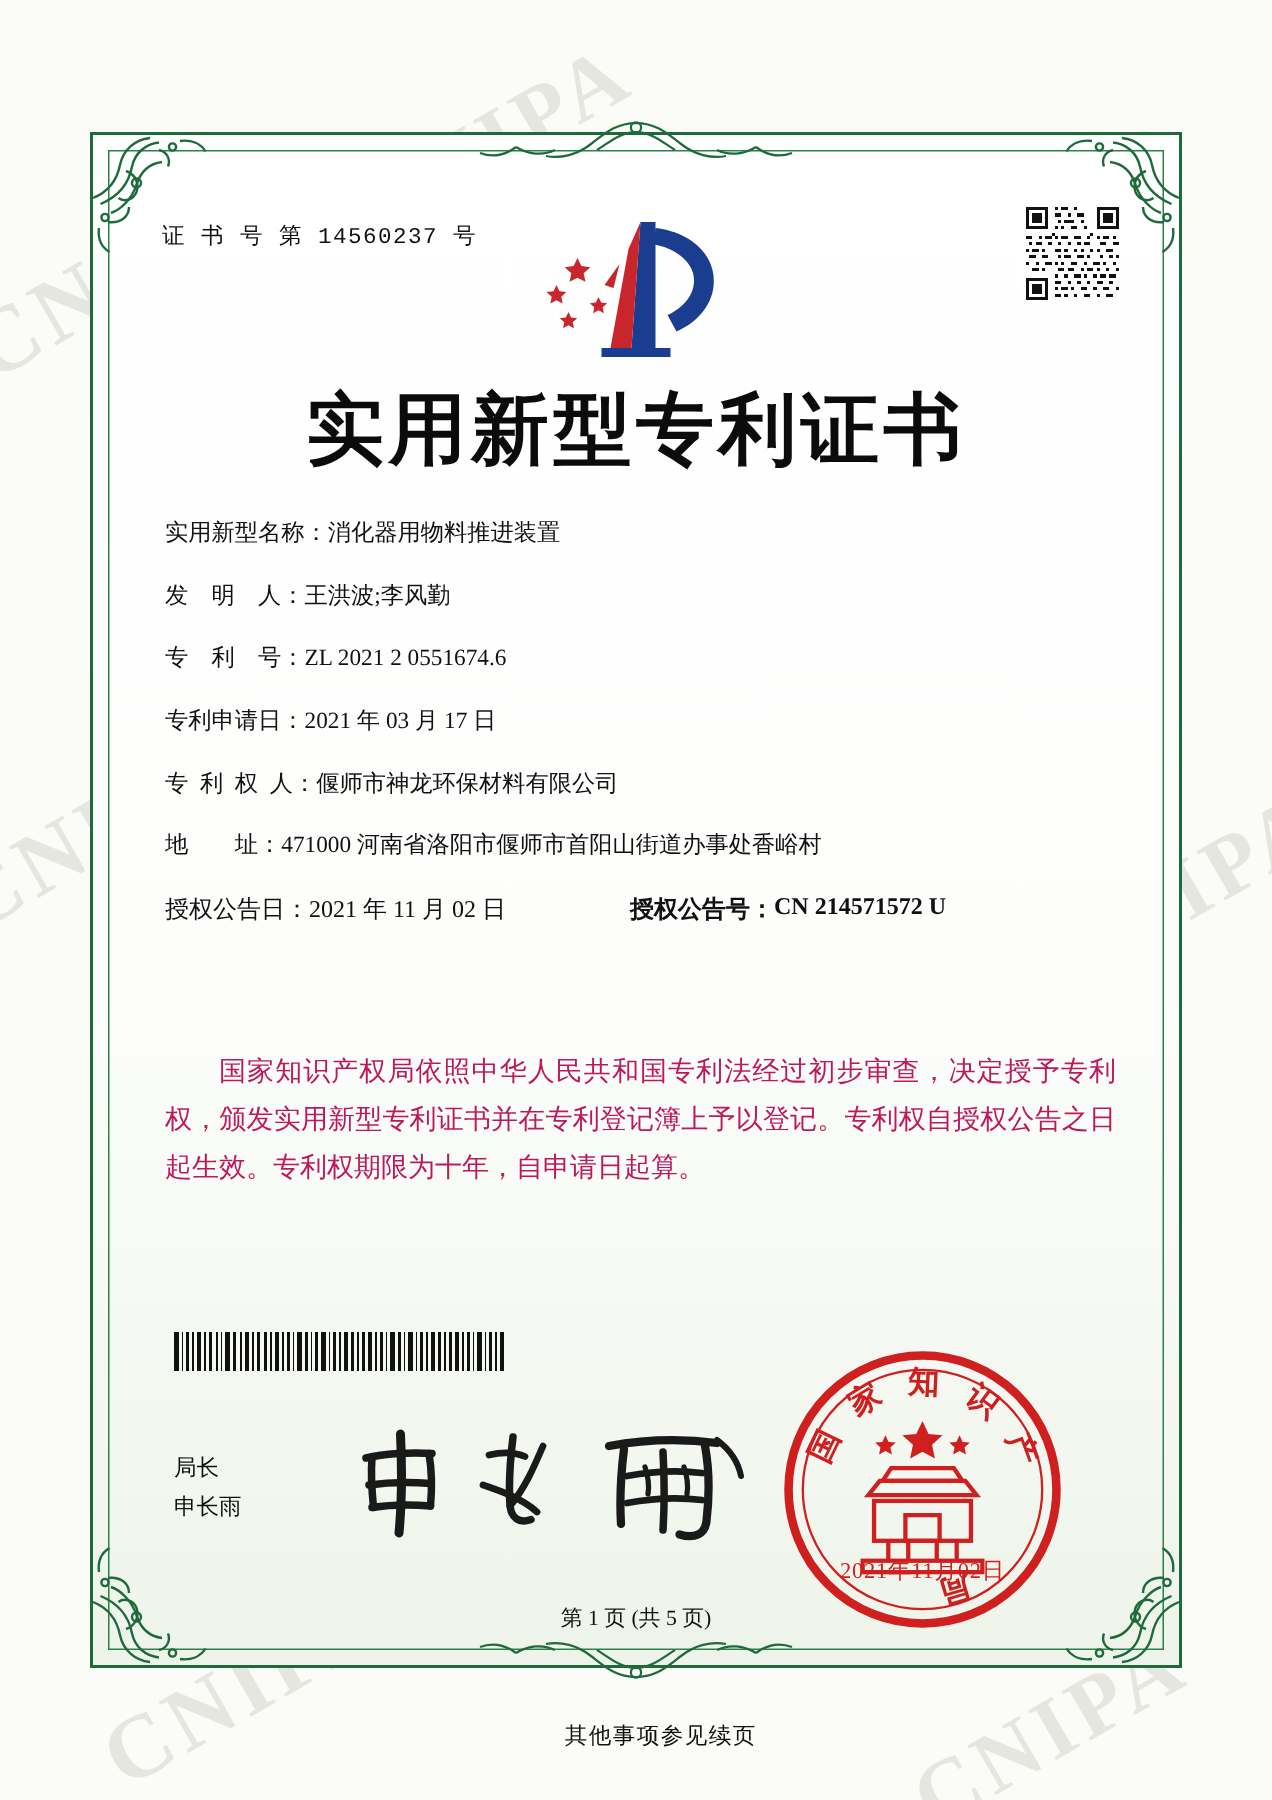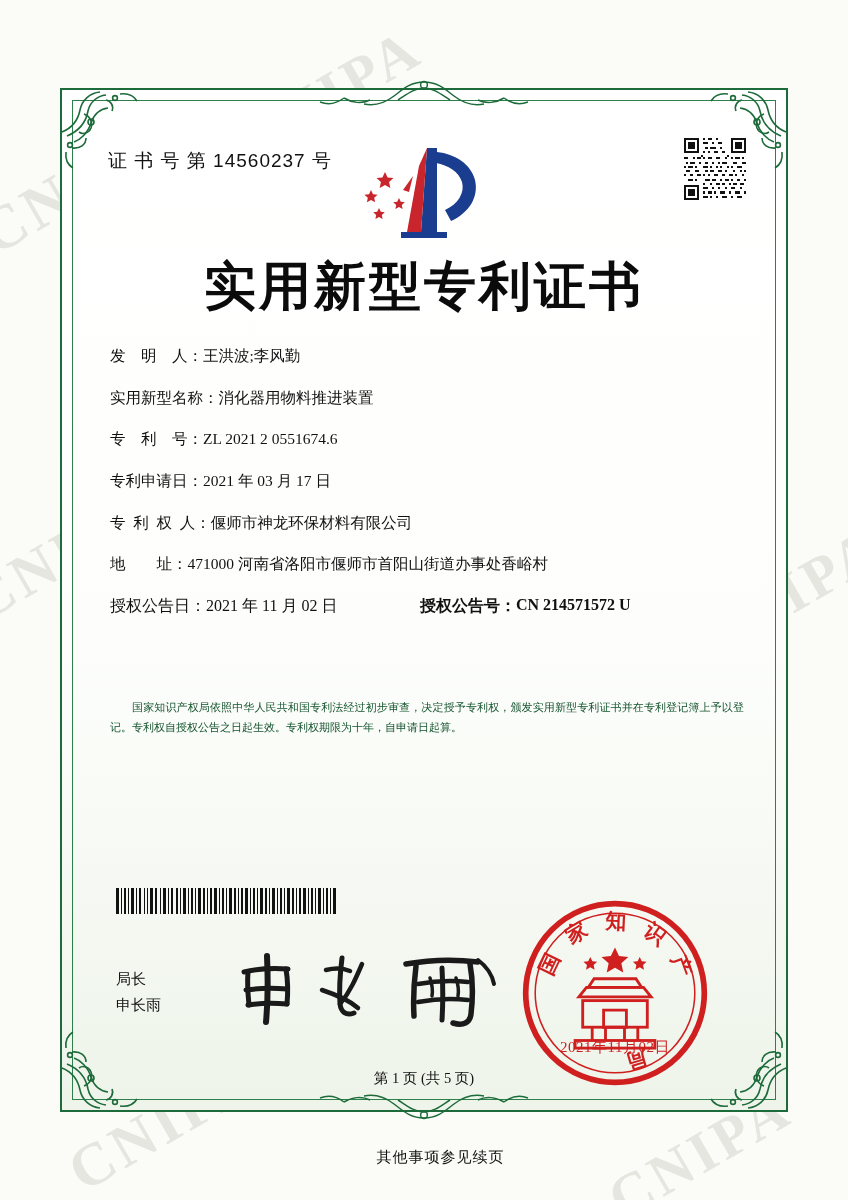--- a/index.html
+++ b/index.html
@@ -44,22 +44,22 @@
   .c-br{right:-2px;bottom:-2px;transform:scale(-1,-1);}
   
   .orn-top{position:absolute;left:50%;top:-12px;transform:translateX(-50%);width:300px;height:40px;color:#1d6b3a;}
   .orn-bot{position:absolute;left:50%;bottom:-12px;transform:translateX(-50%) scaleY(-1);width:300px;height:40px;color:#1d6b3a;}
   .orn-top svg,.orn-bot svg{width:100%;height:100%;display:block;}
 
   
   .content{position:absolute;inset:0;padding:0;z-index:3;}
   .cert-no{
     position:absolute;left:48px;top:60px;
-    font-size:19px;color:#111;letter-spacing:1px;
-    font-family:Liberation Sans, sans-serif;
+    font-size:15px;color:#111;letter-spacing:1px;
+    font-family:Liberation Mono, monospace;
   }
   .qr{
     position:absolute;right:42px;top:50px;width:62px;height:62px;
   }
   .qr svg{display:block;width:100%;height:100%;}
   .logo{
     position:absolute;left:50%;top:58px;transform:translateX(-50%);
     width:150px;height:92px;
   }
   .logo svg{display:block;width:100%;height:100%;}
@@ -69,21 +69,21 @@
     font-family:"DejaVu Serif","Liberation Serif",serif;
   }
   .fields{position:absolute;left:50px;right:40px;top:258px;}
   .row{display:flex;align-items:flex-start;margin-bottom:21.5px;font-size:15.5px;color:#111;line-height:1.3;}
   .lbl{white-space:pre;}
   .val{flex:1;}
   .row-2col{display:flex;align-items:flex-start;margin-bottom:21.5px;font-size:16px;color:#111;}
   .col-a{width:310px;display:flex;}
   .col-b{display:flex;font-weight:bold;}
 
-  .paras{position:absolute;left:50px;right:44px;top:610px;font-size:11px;color:#14532d;line-height:1.78;text-align:justify;}
+  .paras{position:absolute;left:50px;right:44px;top:610px;font-size:18px;color:#be185d;line-height:1.78;text-align:justify;}
   .paras p{margin:0 0 4px 0;text-indent:2em;}
 
   
   .barcode{position:absolute;left:56px;top:800px;width:220px;height:26px;}
   .barcode svg{display:block;width:100%;height:100%;}
 
   
   .sig-label{position:absolute;left:56px;top:878px;font-size:15px;color:#111;line-height:1.75;}
   .sig-script{
     position:absolute;left:170px;top:862px;width:300px;height:80px;
@@ -358,26 +358,26 @@
           <path d="M50 52l1.8 3.7 4 .5-3 2.7.8 4-3.6-2-3.6 2 .8-4-3-2.7 4-.5z"></path>
         </g>
         <rect x="52" y="86" width="46" height="6" fill="#1b3d8f"></rect>
       </svg>
     </div>
 
     <div class="title">实用新型专利证书</div>
 
     <div class="fields">
       <div class="row">
+        <span class="lbl">实用新型名称：</span>
+        <span class="val">消化器用物料推进装置</span>
+      </div>
+      <div class="row">
         <span class="lbl">发    明    人：</span>
         <span class="val">王洪波;李风勤</span>
-      </div>
-      <div class="row">
-        <span class="lbl">实用新型名称：</span>
-        <span class="val">消化器用物料推进装置</span>
       </div>
       <div class="row">
         <span class="lbl">专    利    号：</span>
         <span class="val">ZL 2021 2 0551674.6</span>
       </div>
       <div class="row">
         <span class="lbl">专利申请日：</span>
         <span class="val">2021 年 03 月 17 日</span>
       </div>
       <div class="row">

